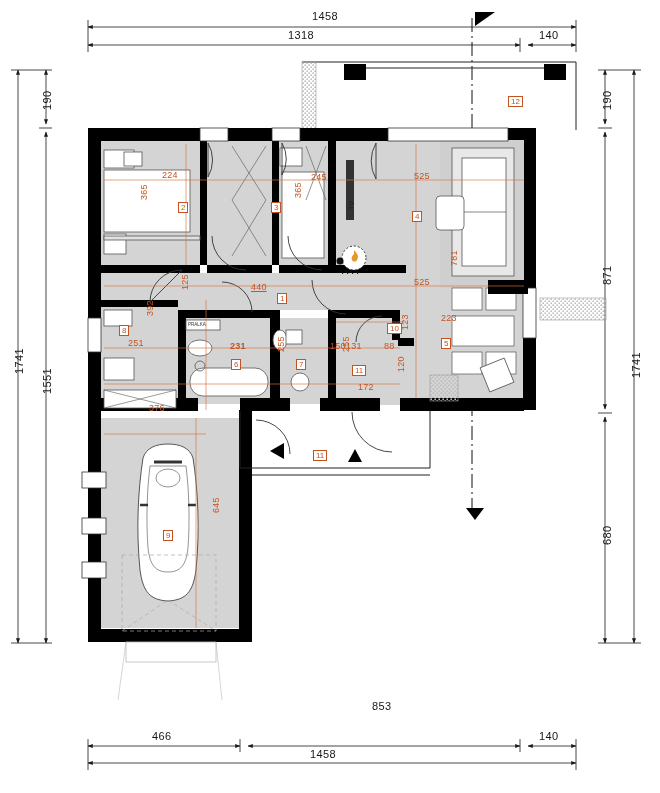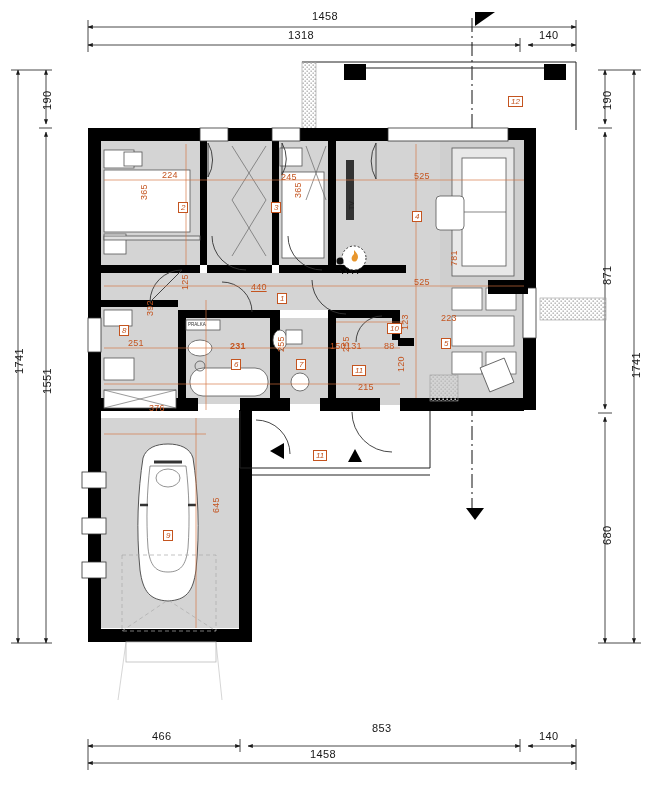--- a/index.html
+++ b/index.html
@@ -7,21 +7,21 @@
        font-family:"Liberation Sans",sans-serif;color:#1a1a1a;}
   #plan{position:absolute;left:0;top:0;width:660px;height:793px;}
   .dimtxt{position:absolute;font-size:11px;letter-spacing:.4px;color:#161616;
           white-space:nowrap;font-family:"Liberation Sans",sans-serif;}
   .dimtxt.vert{transform-origin:0 0;}
   .rdim{position:absolute;font-size:9px;color:#c4541f;white-space:nowrap;
         font-family:"Liberation Sans",sans-serif;letter-spacing:.2px;}
   .rdim.vert{transform-origin:0 0;transform:rotate(-90deg);}
   .rnum{position:absolute;font-size:8px;color:#c4541f;border:1px solid #c4541f;
         padding:0px 2px;background:#ffffff;line-height:9px;
-        font-family:"Liberation Sans",sans-serif;font-style:italic;}
+        font-family:"Liberation Sans",sans-serif;}
   .tinytxt{position:absolute;font-size:4px;color:#333;white-space:nowrap;
            font-family:"Liberation Sans",sans-serif;}
   .tvlabel{position:absolute;font-size:7px;color:#222;transform-origin:0 0;
            transform:rotate(-90deg);font-family:"Liberation Sans",sans-serif;}
 </style>
 </head>
 <body>
 
 <svg id="plan" viewBox="0 0 660 793">
   <defs>
@@ -301,52 +301,52 @@
     <line x1="196" y1="418" x2="196" y2="628"></line>
     <line x1="336" y1="322" x2="404" y2="322"></line>
   </g>
 </svg>
 
 <div class="dimtxt" style="left:312px;top:10px">1458</div>
 <div class="dimtxt" style="left:288px;top:29px">1318</div>
 <div class="dimtxt" style="left:539px;top:29px">140</div>
 
 <div class="dimtxt" style="left:152px;top:730px">466</div>
-<div class="dimtxt" style="left:372px;top:722px">853</div>
+<div class="dimtxt" style="left:372px;top:700px">853</div>
 <div class="dimtxt" style="left:539px;top:730px">140</div>
 <div class="dimtxt" style="left:310px;top:748px">1458</div>
 
 <div class="dimtxt vert" style="left:41px;top:110px;transform:rotate(-90deg)">190</div>
 <div class="dimtxt vert" style="left:41px;top:394px;transform:rotate(-90deg)">1551</div>
 <div class="dimtxt vert" style="left:13px;top:374px;transform:rotate(-90deg)">1741</div>
 
 <div class="dimtxt vert" style="left:601px;top:110px;transform:rotate(-90deg)">190</div>
 <div class="dimtxt vert" style="left:601px;top:285px;transform:rotate(-90deg)">871</div>
 <div class="dimtxt vert" style="left:601px;top:545px;transform:rotate(-90deg)">680</div>
 <div class="dimtxt vert" style="left:630px;top:378px;transform:rotate(-90deg)">1741</div>
 
 <div id="rdim-layer">
     <div class="rdim" style="left: 162px; top: 170px;">224</div>
     <div class="rdim vert" style="left: 139px; top: 200px;">365</div>
-    <div class="rdim" style="left: 281px; top: 172px;">245</div>
+    <div class="rdim" style="left: 281px; top: 172px; padding-left: 30px;">245</div>
     <div class="rdim vert" style="left: 293px; top: 198px;">365</div>
     <div class="rdim" style="left: 414px; top: 171px;">525</div>
     <div class="rdim" style="left: 414px; top: 277px;">525</div>
     <div class="rdim vert" style="left: 449px; top: 266px;">781</div>
     <div class="rdim" style="left: 251px; top: 282px; text-decoration: underline;">440</div>
     <div class="rdim vert" style="left: 180px; top: 290px;">125</div>
     <div class="rdim" style="left: 441px; top: 313px;">223</div>
     <div class="rdim" style="left: 128px; top: 338px;">251</div>
     <div class="rdim vert" style="left: 145px; top: 316px;">392</div>
     <div class="rdim" style="left: 230px; top: 341px; font-weight: bold;">231</div>
     <div class="rdim vert" style="left: 276px; top: 352px;">255</div>
     <div class="rdim" style="left: 294px; top: 341px; margin-left: 36px;">150</div>
     <div class="rdim vert" style="left: 341px; top: 352px;">255</div>
     <div class="rdim" style="left: 346px; top: 341px;">131</div>
-    <div class="rdim" style="left: 358px; top: 382px;">215</div>
+    <div class="rdim" style="left: 358px; top: 382px;">172</div>
     <div class="rdim" style="left: 384px; top: 341px;">88</div>
     <div class="rdim vert" style="left: 400px; top: 330px;">123</div>
     <div class="rdim vert" style="left: 396px; top: 372px;">120</div>
     <div class="rdim" style="left: 149px; top: 403px;">376</div>
     <div class="rdim vert" style="left: 211px; top: 513px;">645</div>
   </div>
 <div id="rnum-layer">
     <div class="rnum" style="left: 178px; top: 202px;">2</div>
     <div class="rnum" style="left: 271px; top: 202px;">3</div>
     <div class="rnum" style="left: 412px; top: 211px;">4</div>

